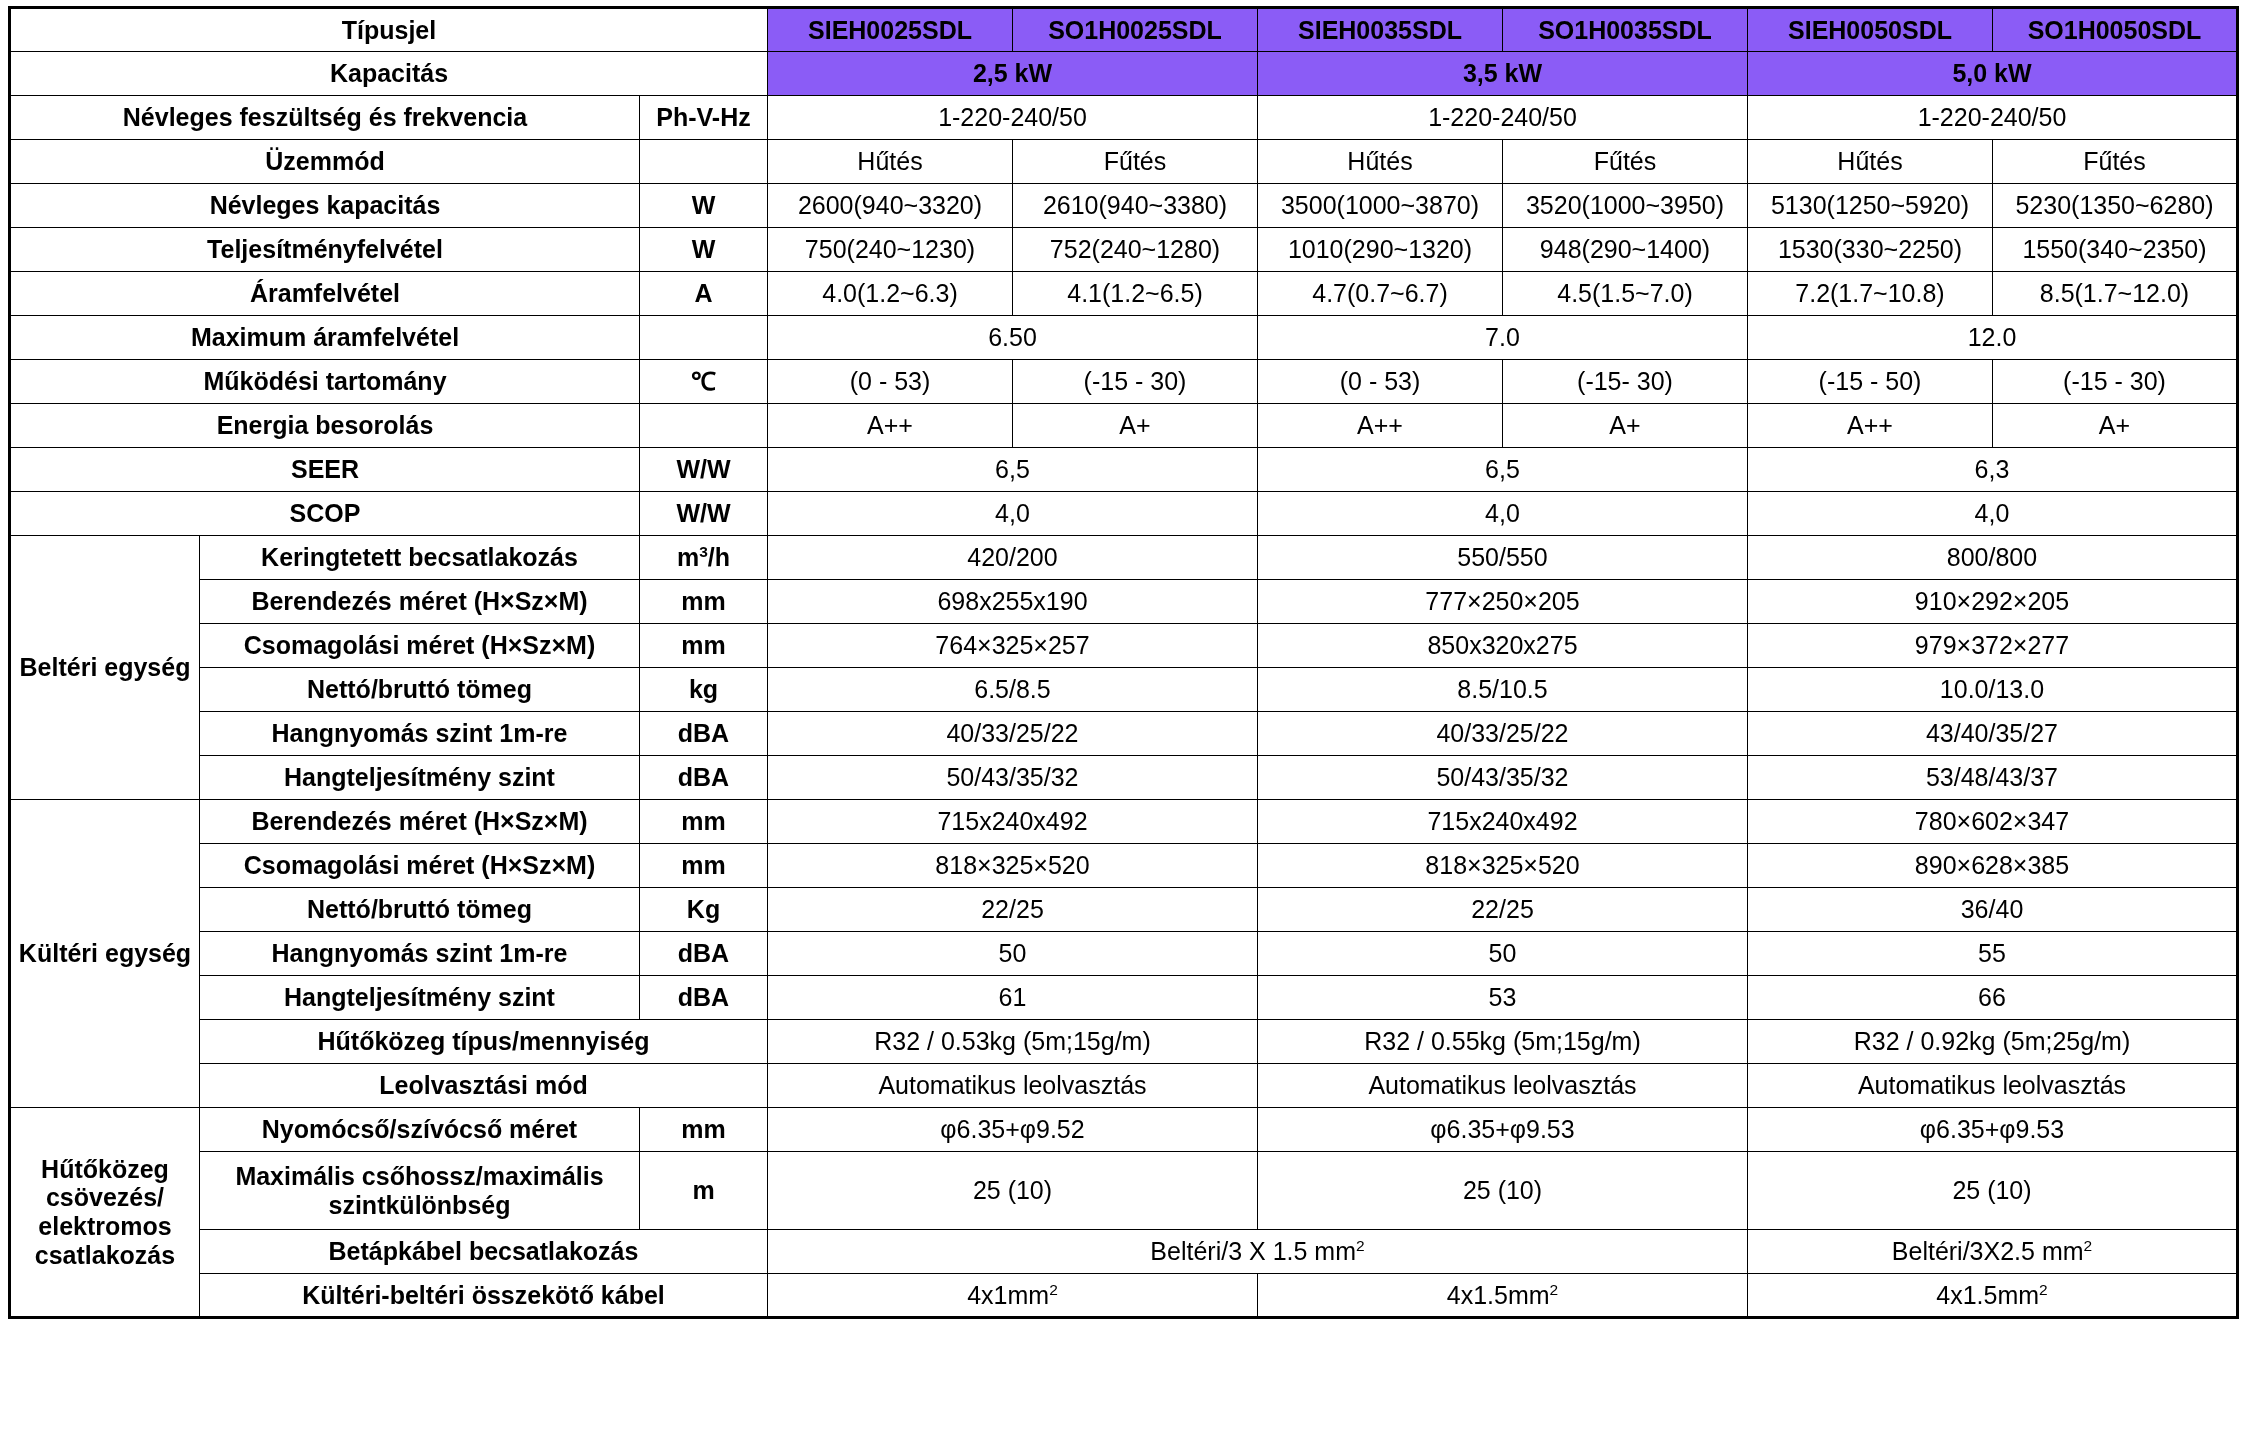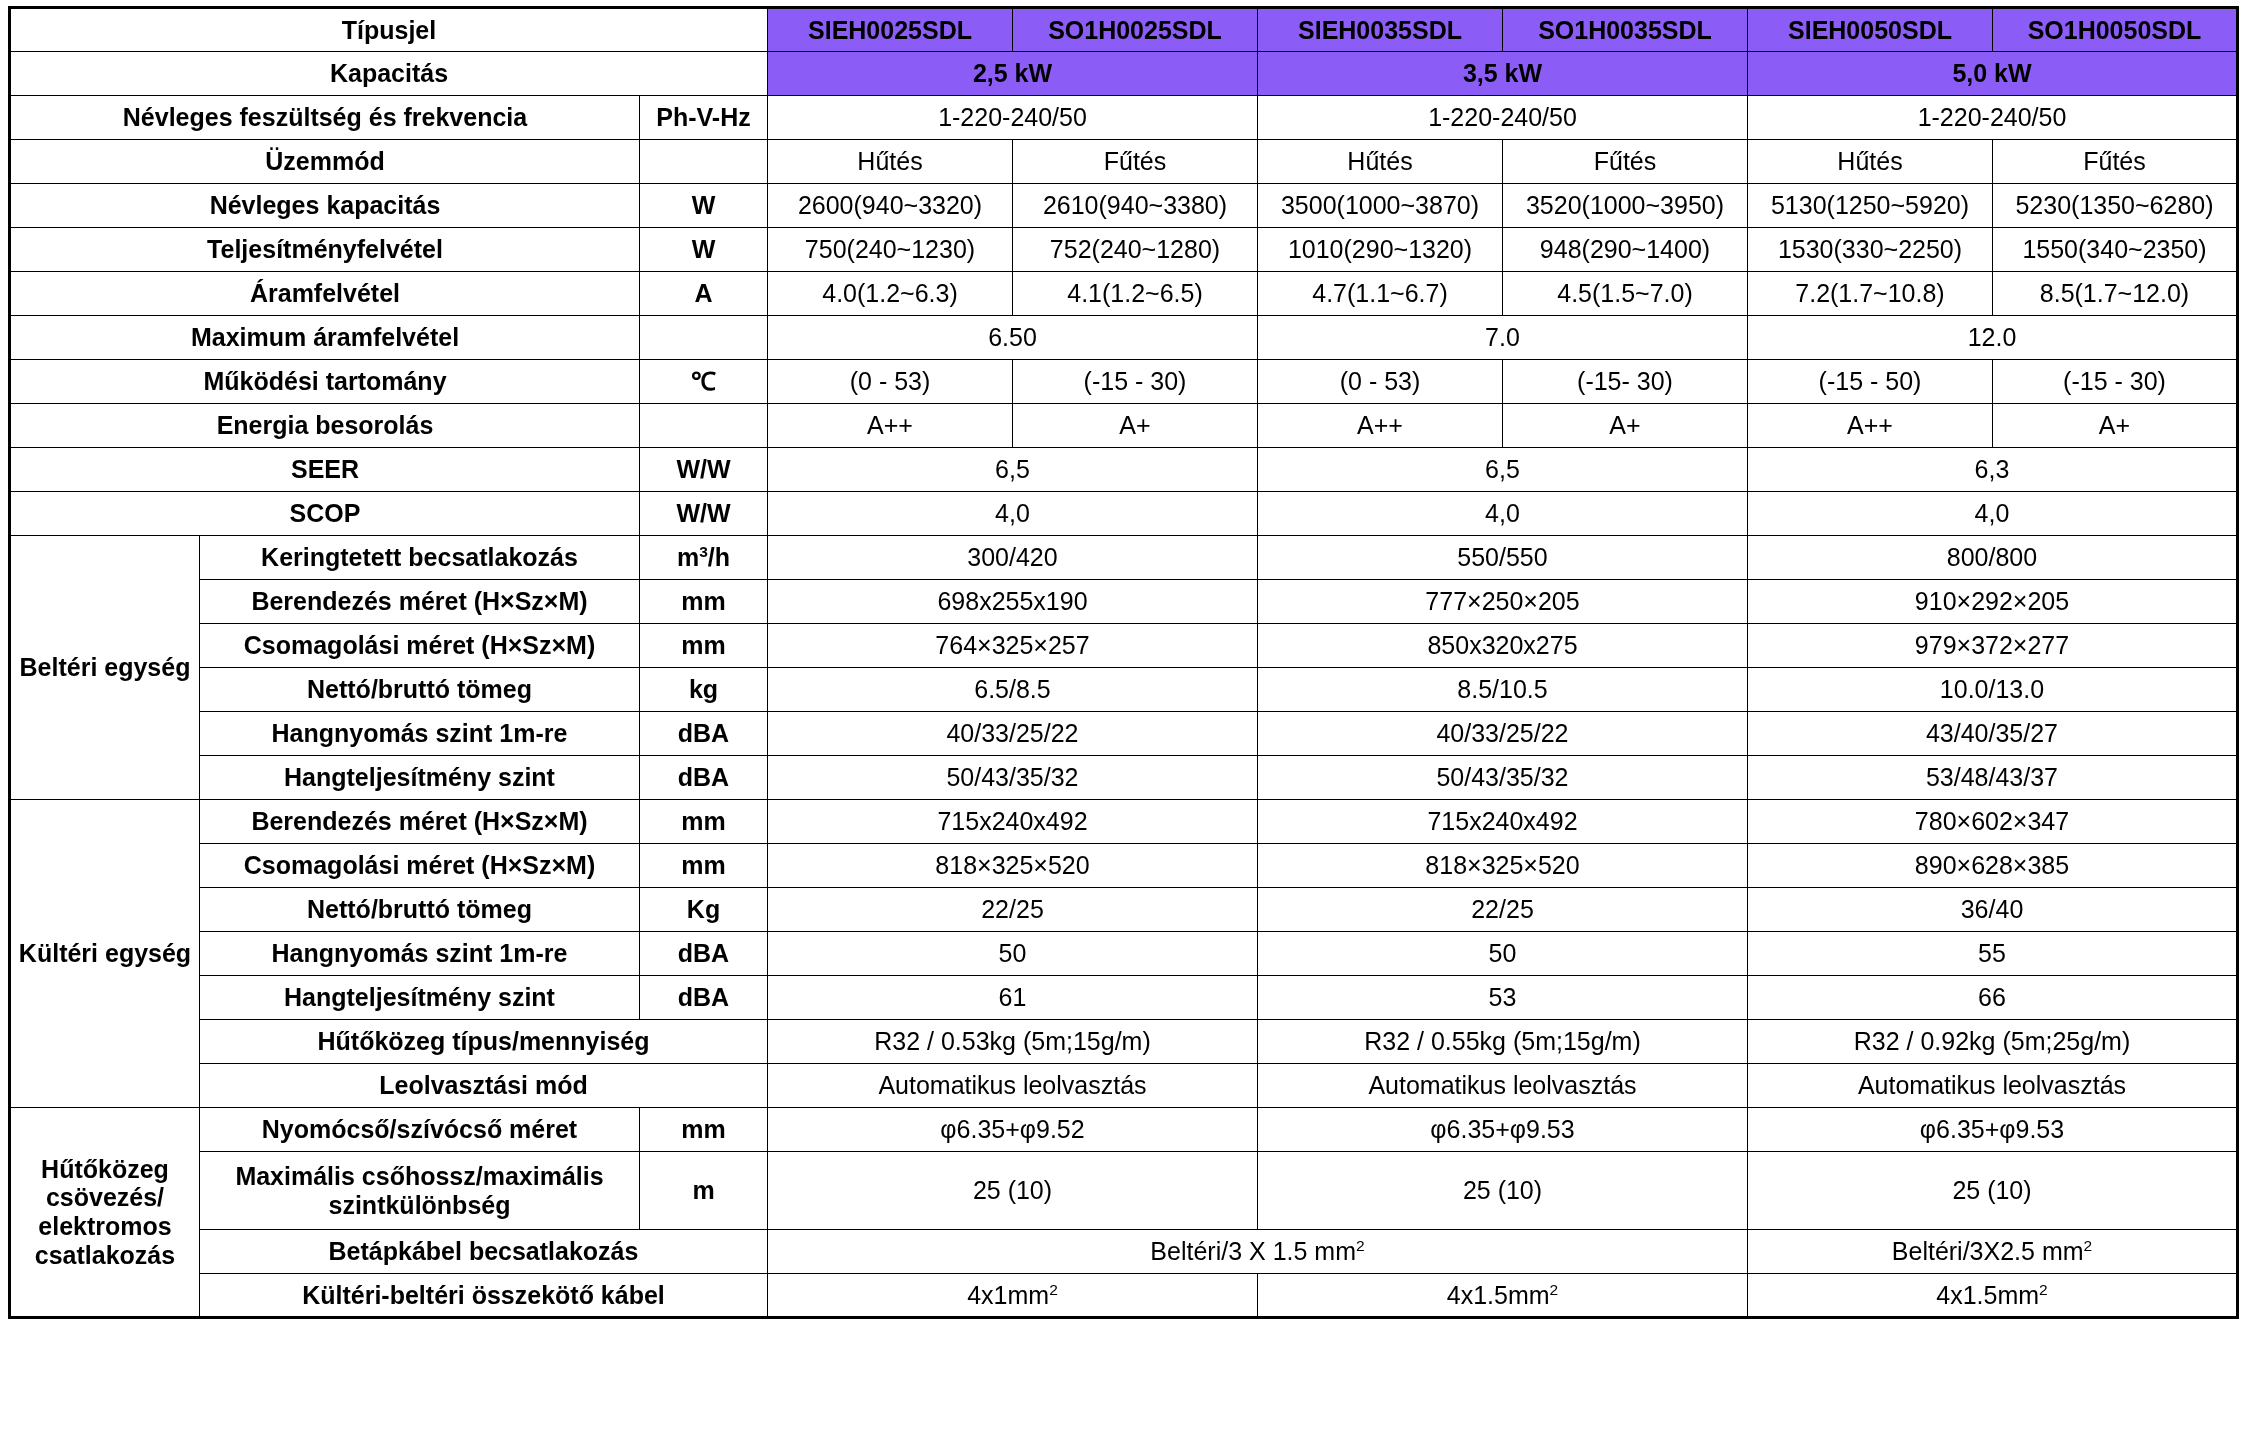--- a/index.html
+++ b/index.html
@@ -141,21 +141,21 @@
       <td class="val">948(290~1400)</td>
       <td class="val">1530(330~2250)</td>
       <td class="val">1550(340~2350)</td>
     </tr>
 
     <tr>
       <td class="rowlabel" colspan="2">Áramfelvétel</td>
       <td class="unit">A</td>
       <td class="val">4.0(1.2~6.3)</td>
       <td class="val">4.1(1.2~6.5)</td>
-      <td class="val">4.7(1.1~6.7)</td>
+      <td class="val">4.7(0.7~6.7)</td>
       <td class="val">4.5(1.5~7.0)</td>
       <td class="val">7.2(1.7~10.8)</td>
       <td class="val">8.5(1.7~12.0)</td>
     </tr>
 
     <tr>
       <td class="rowlabel" colspan="2">Maximum áramfelvétel</td>
       <td class="unit"></td>
       <td class="val" colspan="2">6.50</td>
       <td class="val" colspan="2">7.0</td>
@@ -197,21 +197,21 @@
       <td class="unit">W/W</td>
       <td class="val" colspan="2">4,0</td>
       <td class="val" colspan="2">4,0</td>
       <td class="val" colspan="2">4,0</td>
     </tr>
 
     <tr>
       <td class="grouplabel thicktop" rowspan="6">Beltéri egység</td>
       <td class="rowlabel thicktop">Keringtetett becsatlakozás</td>
       <td class="unit thicktop">m<sup>3</sup>/h</td>
-      <td class="val thicktop" colspan="2">300/420</td>
+      <td class="val thicktop" colspan="2">420/200</td>
       <td class="val thicktop" colspan="2">550/550</td>
       <td class="val thicktop" colspan="2">800/800</td>
     </tr>
     <tr>
       <td class="rowlabel">Berendezés méret (H×Sz×M)</td>
       <td class="unit">mm</td>
       <td class="val" colspan="2">698x255x190</td>
       <td class="val" colspan="2">777×250×205</td>
       <td class="val" colspan="2">910×292×205</td>
     </tr>

